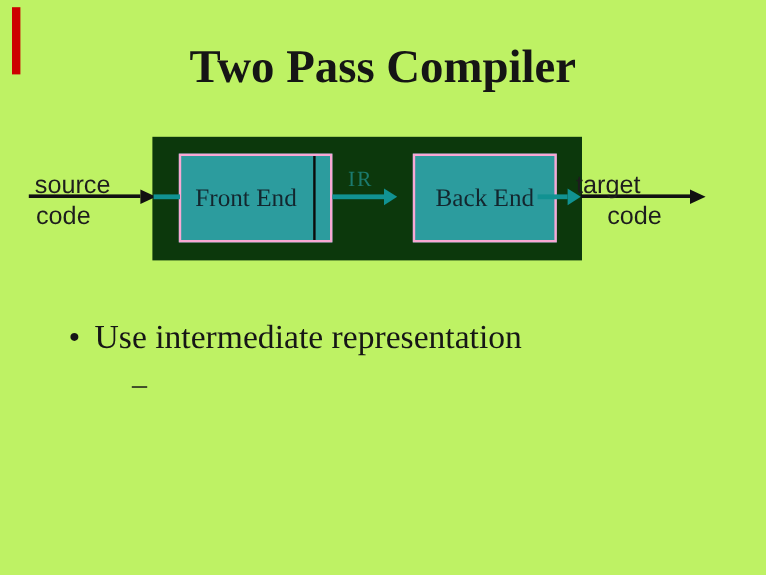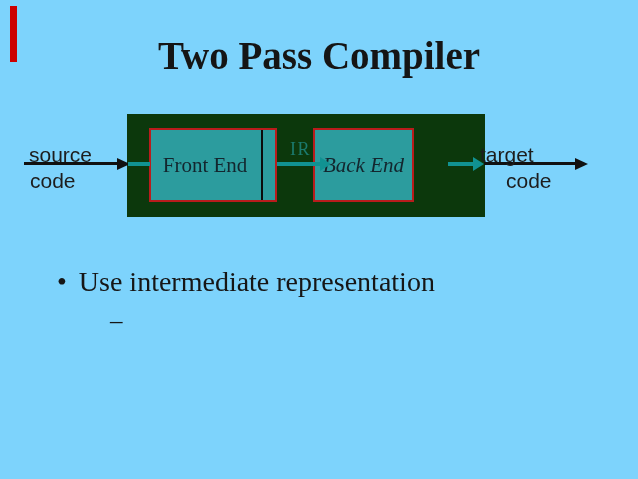--- a/index.html
+++ b/index.html
@@ -1,20 +1,20 @@
 <!DOCTYPE html>
 <html style="--panel-green: #0c380c; --box-teal: #2c9c9e; --arrow-teal: #119292; --ir-text: #1b7a6e; --red-bar: #cc0000; --title-black: #151515; --body-text: #161616;"><head>
 <meta charset="utf-8">
 <style>
   html, body { margin: 0; padding: 0; background: #ffffff; }
   .slide {
     position: relative;
     width: 638px;
     height: 479px;
-    background: #7dd3fc;
+    background: #bef264;
     overflow: hidden;
     font-family: "Liberation Serif", "DejaVu Serif", serif;
   }
 
   
   .red-bar {
     position: absolute;
     left: 10px; top: 6px;
     width: 7px; height: 56px;
     background: var(--red-bar, #cc0000);
@@ -42,29 +42,29 @@
     width: 358px; height: 103px;
     background: var(--panel-green, #0c380c);
   }
 
   .pbox {
     position: absolute;
     top: 128px;
     height: 74px;
     box-sizing: border-box;
     background: var(--box-teal, #2c9c9e);
-    border: 2px solid #b91c1c;
+    border: 2px solid #f9a8d4;
     display: flex;
     align-items: center;
     justify-content: center;
     font-size: 21px;
     color: #13262e;
   }
   .pbox.front { left: 149px; width: 128px; padding-right: 16px; }
-  .pbox.back  { left: 313px; width: 101px; font-style: italic; }
+  .pbox.back  { left: 344px; width: 120px; }
   .front-divider {
     position: absolute;
     right: 12px; top: 0; bottom: 0;
     width: 2px;
     background: #0b0b0b;
   }
 
   .ir {
     position: absolute;
     left: 290px; top: 139px;

